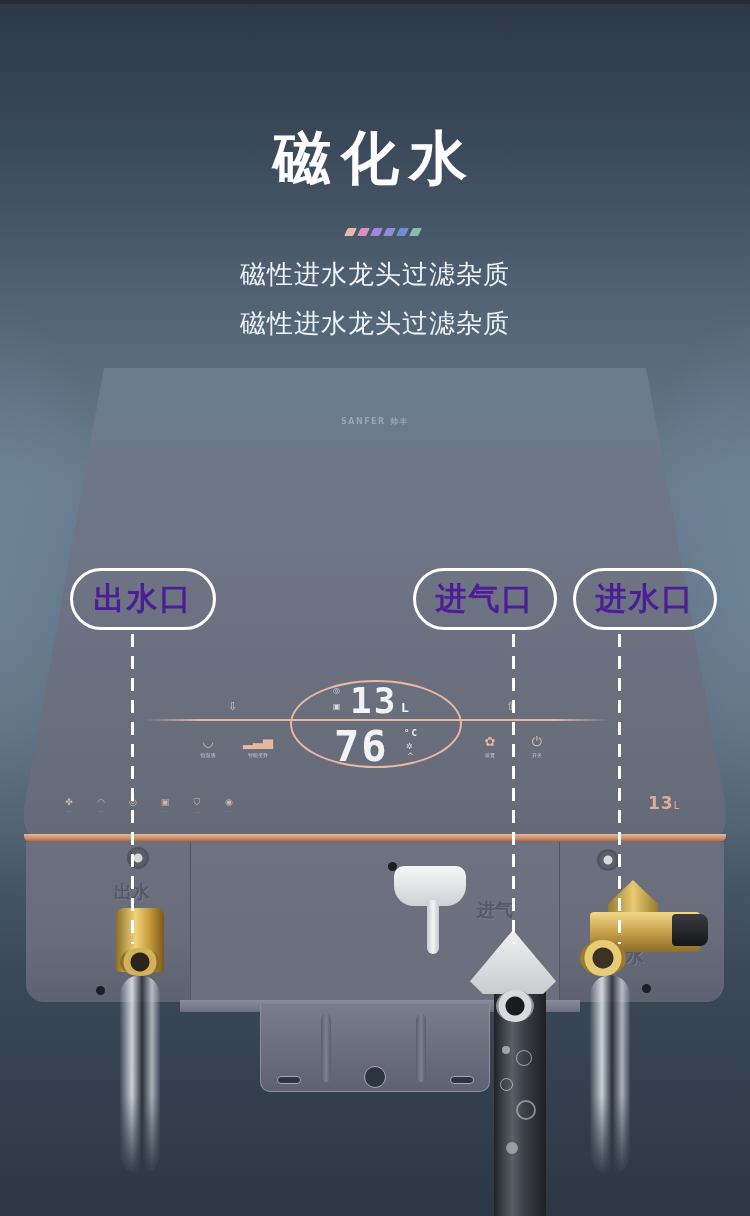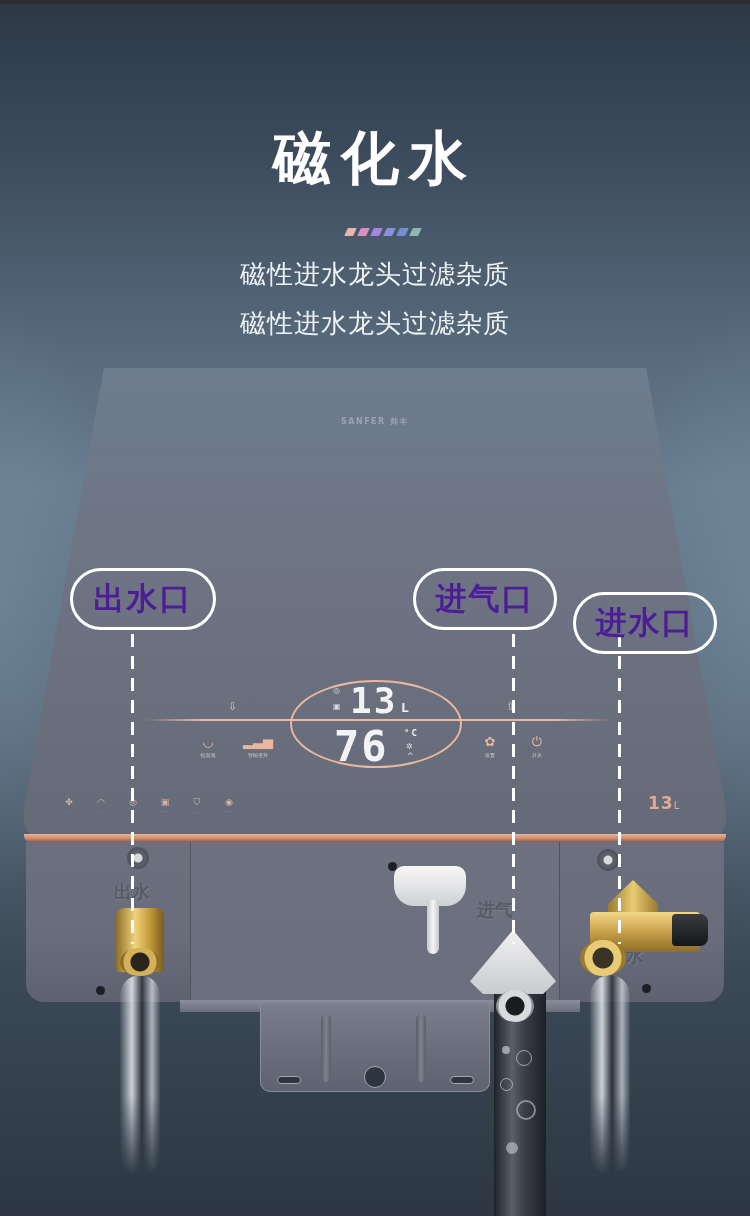--- a/index.html
+++ b/index.html
@@ -86,21 +86,21 @@
     .func .t { font-size: 4px; color: #9a9fab; display: block; margin-top: 2px; }
     .badge-13 { position: absolute; left: 648px; top: 793px; color: #e3a993; font-size: 17px; font-weight: bold; letter-spacing: 1px; }
     .badge-13 small { font-size: 10px; font-weight: normal; }
 
     
     .callout { position: absolute; top: 568px; height: 62px; border: 3px solid #ffffff;
       border-radius: 31px; display: flex; align-items: center; justify-content: center;
       font-size: 31px; font-weight: bold; color: #4c1d95; letter-spacing: 2px; }
     .callout-out { left: 70px; width: 146px; }
     .callout-gas { left: 413px; width: 144px; }
-    .callout-in { left: 573px; width: 144px; margin-top: 24px; }
+    .callout-in { left: 573px; width: 144px; }
     .dash { position: absolute; width: 3px; background: repeating-linear-gradient(180deg, #ffffff 0, #ffffff 13px, rgba(255,255,255,0) 13px, rgba(255,255,255,0) 22px); }
     .dash-out { left: 131px; top: 634px; height: 310px; }
     .dash-gas { left: 512px; top: 634px; height: 310px; }
     .dash-in { left: 618px; top: 634px; height: 310px; }
 
     
     .screw { position: absolute; width: 22px; height: 22px; border-radius: 50%;
       background: radial-gradient(circle, #d7d9dd 0 4px, #5a5e69 5px 8px, #50545f 9px); }
     .embossed { position: absolute; font-size: 18px; color: #555a66; font-weight: bold;
       text-shadow: 1px 1px 0 #7a7e8b; }

